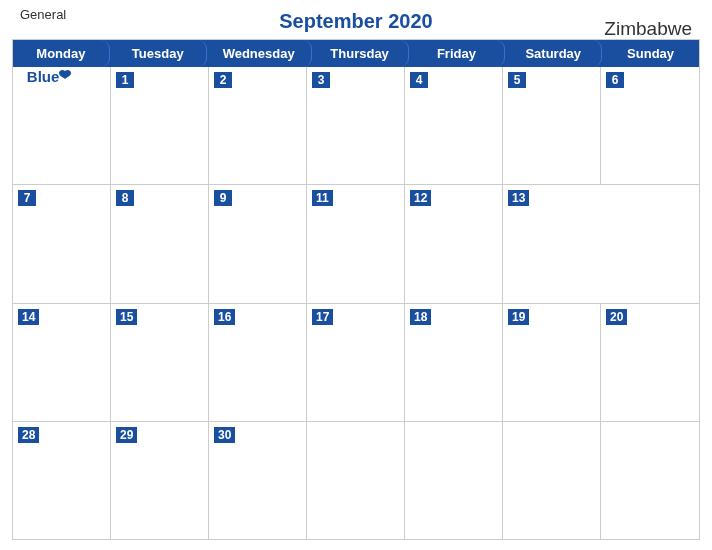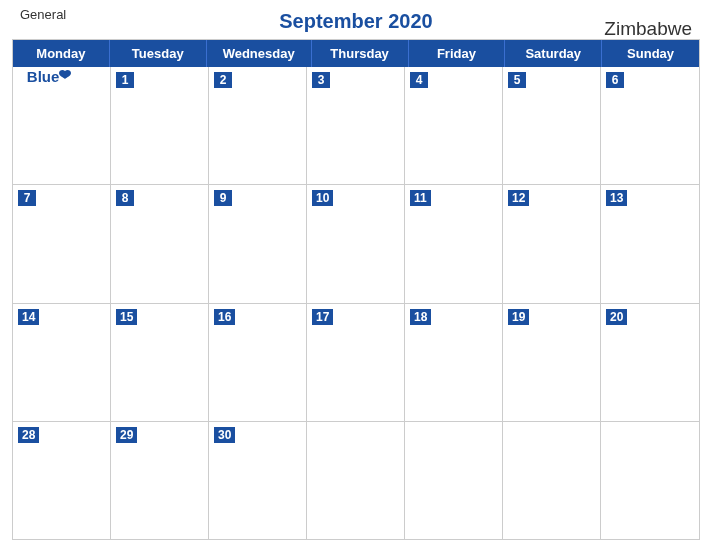--- a/index.html
+++ b/index.html
@@ -74,20 +74,21 @@
       grid-template-columns: repeat(7, 1fr);
       background: #1a4fa0;
     }
     .day-header {
       color: #fff;
       text-align: center;
       padding: 6px 16px;
       font-size: 13px;
       font-weight: bold;
       border-right: 1px solid #3a6fd0;
+      border-radius: 9px;
     }
     .day-header:last-child {
       border-right: none;
     }
 
     
     .weeks {
       flex: 1;
       display: flex;
       flex-direction: column;
@@ -160,21 +161,20 @@
         <div class="day-cell"><span class="day-number">2</span></div>
         <div class="day-cell"><span class="day-number">3</span></div>
         <div class="day-cell"><span class="day-number">4</span></div>
         <div class="day-cell"><span class="day-number">5</span></div>
         <div class="day-cell"><span class="day-number">6</span></div>
       </div>
       <div class="week-row">
         <div class="day-cell"><span class="day-number">7</span></div>
         <div class="day-cell"><span class="day-number">8</span></div>
         <div class="day-cell"><span class="day-number">9</span></div>
-        <div class="day-cell"><span class="day-number">10</span></div>
         <div class="day-cell"><span class="day-number">11</span></div>
         <div class="day-cell"><span class="day-number">12</span></div>
         <div class="day-cell"><span class="day-number">13</span></div>
       </div>
       <div class="week-row">
         <div class="day-cell"><span class="day-number">14</span></div>
         <div class="day-cell"><span class="day-number">15</span></div>
         <div class="day-cell"><span class="day-number">16</span></div>
         <div class="day-cell"><span class="day-number">17</span></div>
         <div class="day-cell"><span class="day-number">18</span></div>

